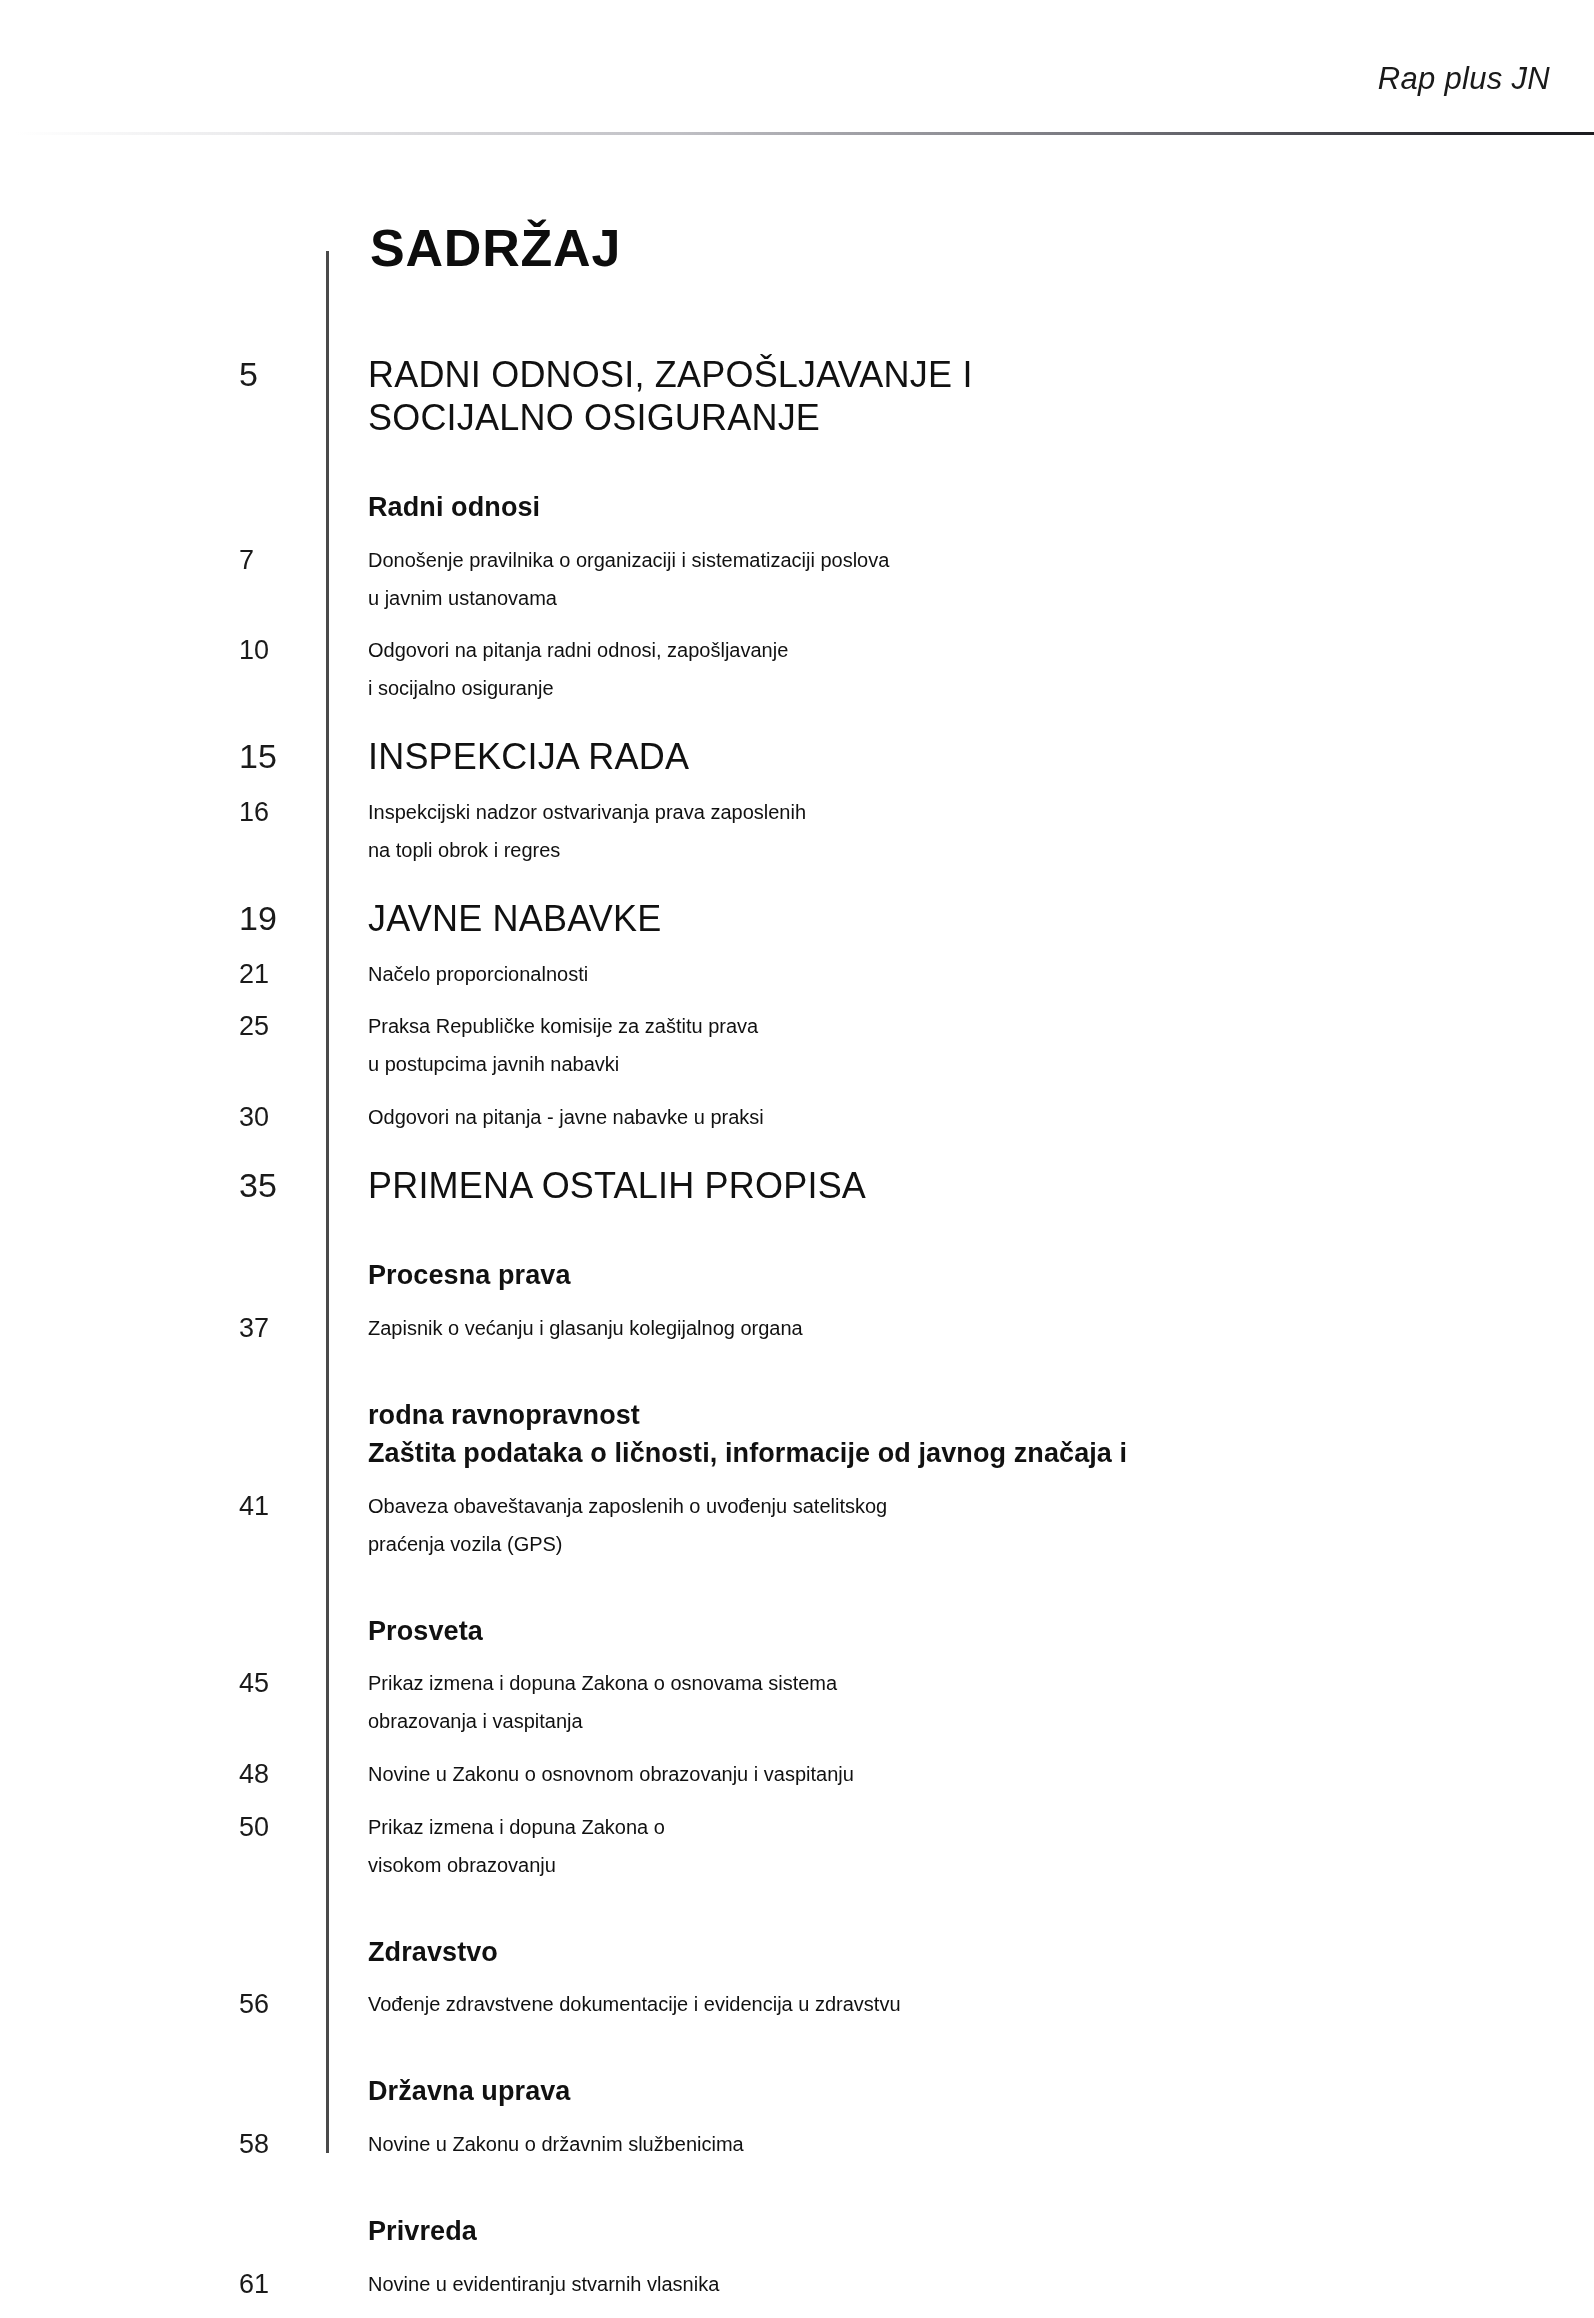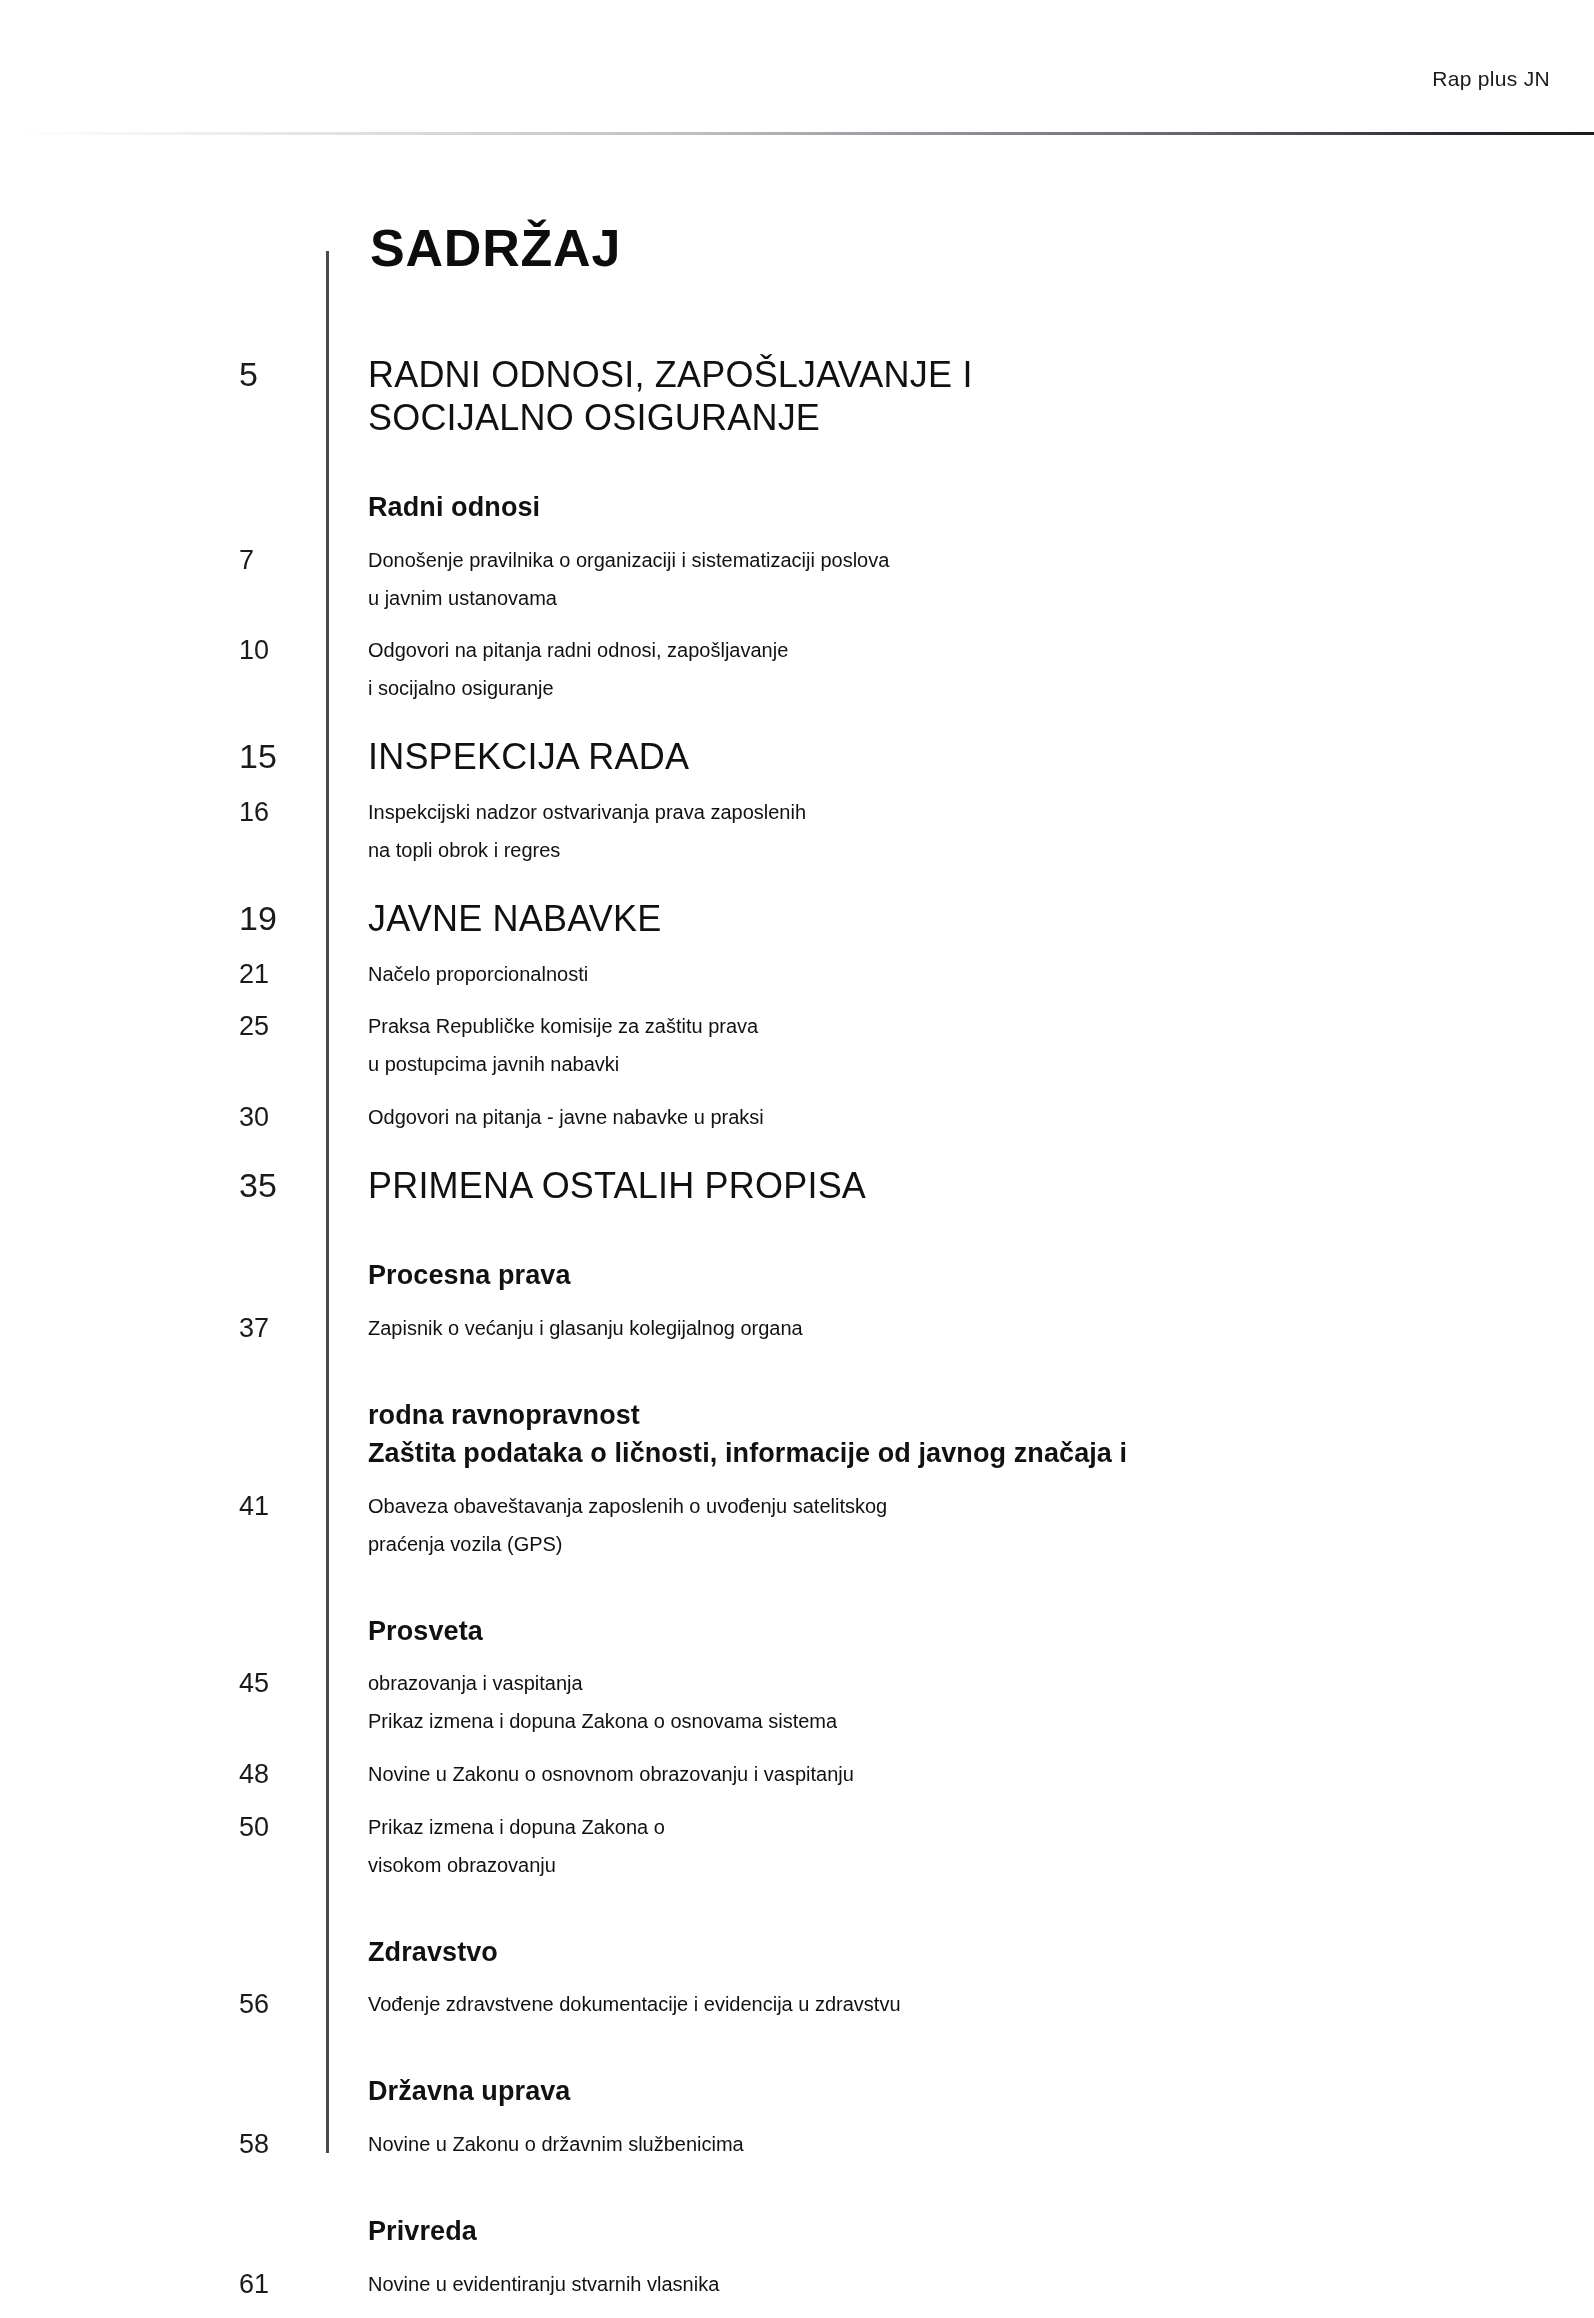--- a/index.html
+++ b/index.html
@@ -22,21 +22,22 @@
     top: 0;
     left: 0;
     right: 0;
     height: 137px;
   }
   .header-text {
     position: absolute;
     right: 44px;
     top: 79px;
     transform: translateY(-50%);
-    font-size: 21px;
+    font-style: italic;
+    font-size: 31px;
     letter-spacing: 0.3px;
     color: #1a1a1a;
     white-space: nowrap;
   }
   .header-rule {
     position: absolute;
     left: 14.7px;
     right: 0;
     top: 132px;
     height: 3.3px;
@@ -258,22 +259,22 @@
       </div>
       <div class="row group">
         <div class="num"></div>
         <div class="label">
           <span class="ln">Prosveta</span>
         </div>
       </div>
       <div class="row entry">
         <div class="num">45</div>
         <div class="label">
+          <span class="ln">Prikaz izmena i dopuna Zakona o osnovama sistema</span>
           <span class="ln">obrazovanja i vaspitanja</span>
-          <span class="ln">Prikaz izmena i dopuna Zakona o osnovama sistema</span>
         </div>
       </div>
       <div class="row entry">
         <div class="num">48</div>
         <div class="label">
           <span class="ln">Novine u Zakonu o osnovnom obrazovanju i vaspitanju</span>
         </div>
       </div>
       <div class="row entry">
         <div class="num">50</div>

